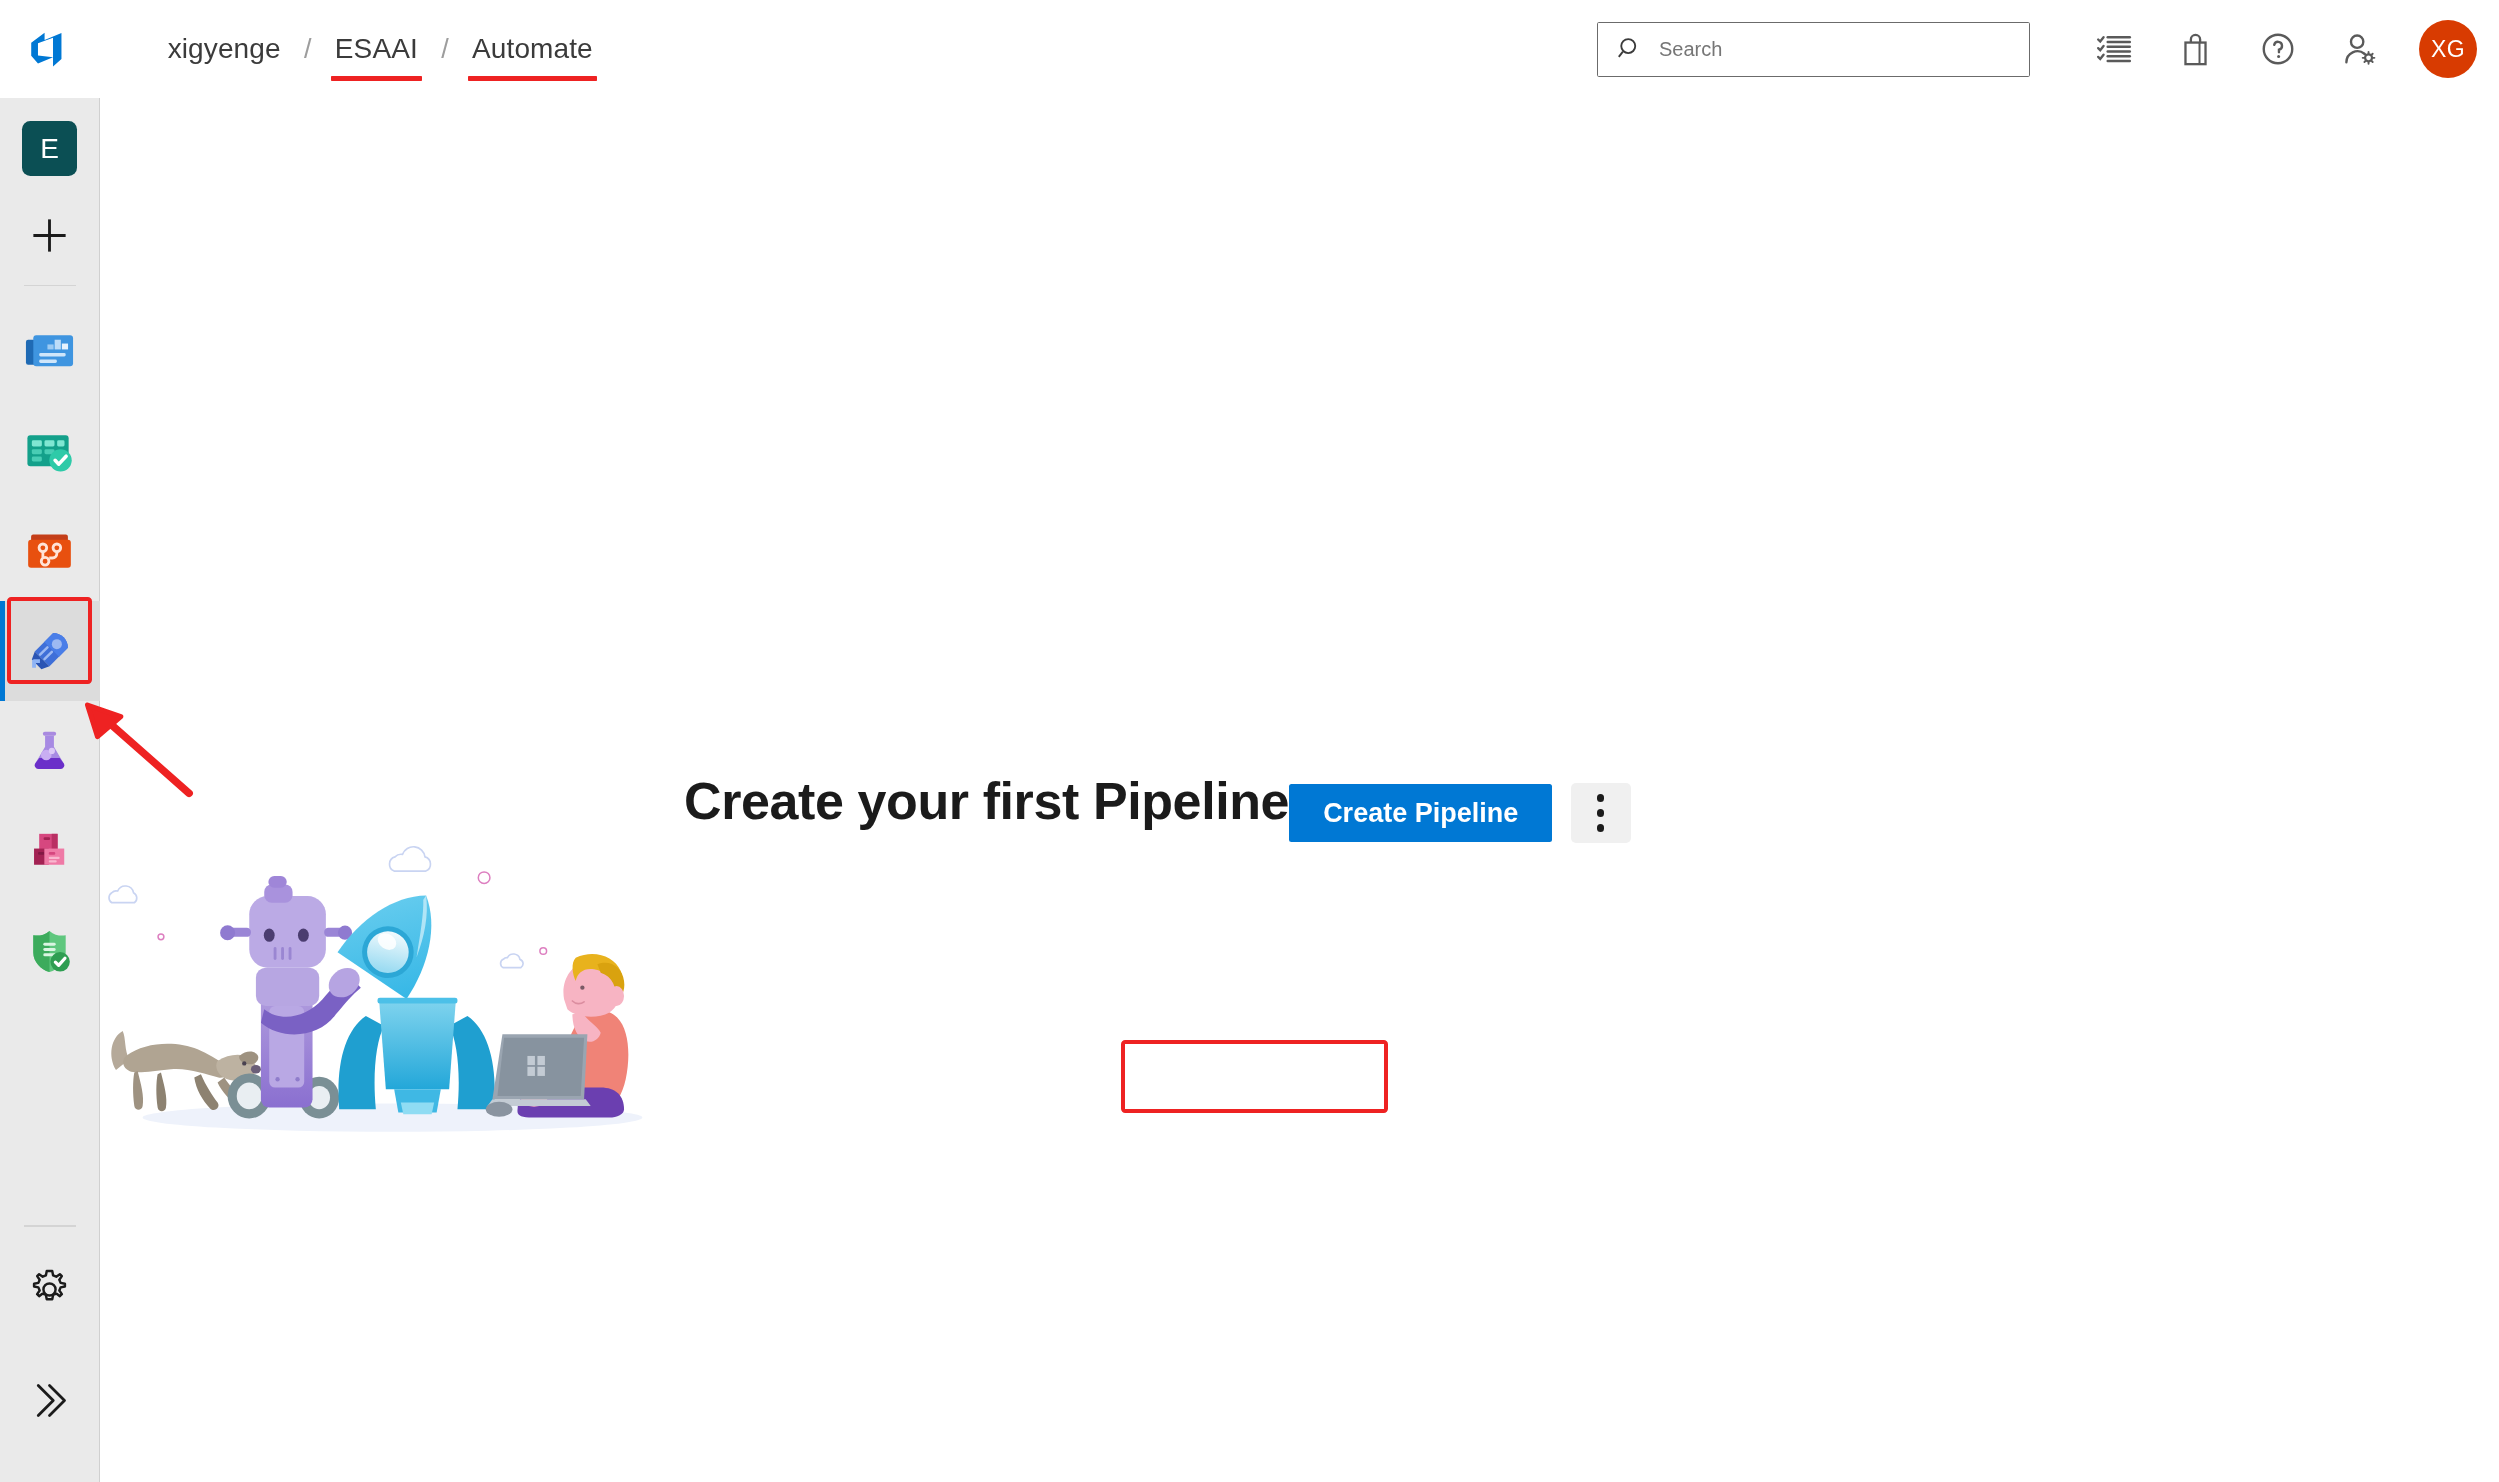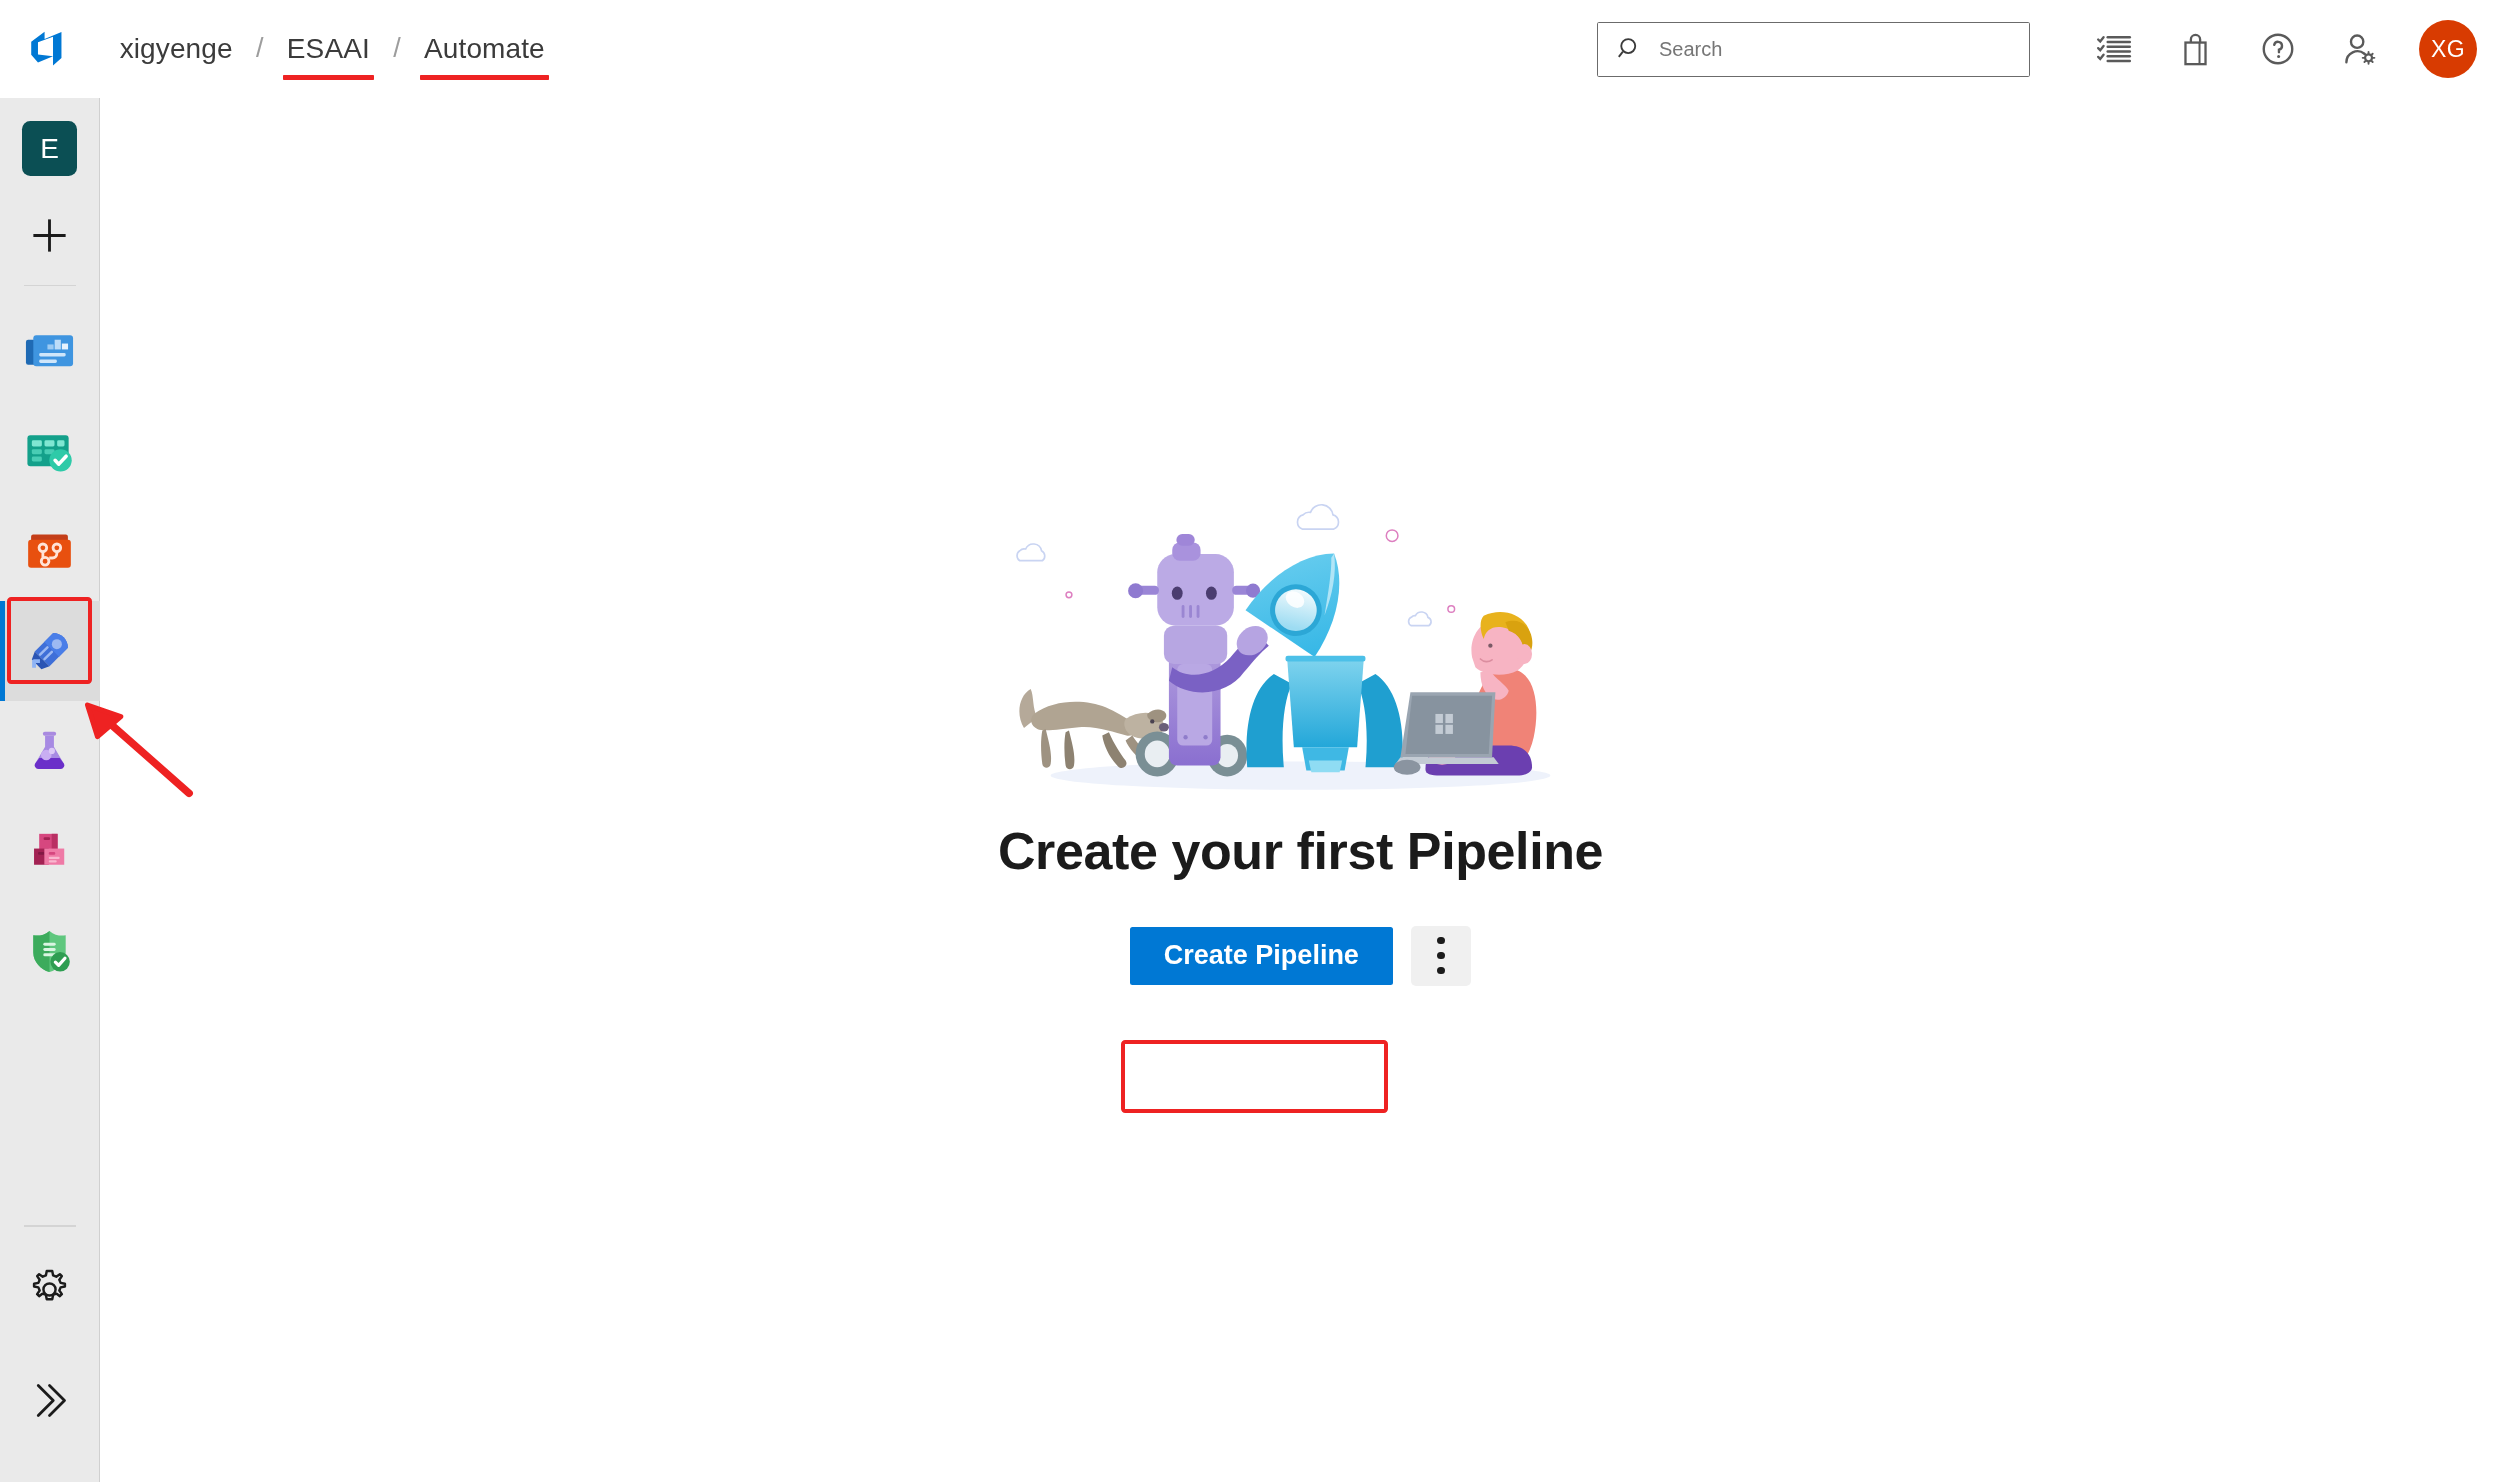--- a/index.html
+++ b/index.html
@@ -7,22 +7,23 @@
     width: 2500px; height: 1482px;
     background: #ffffff;
     font-family: "Liberation Sans", sans-serif;
     overflow: hidden;
   }
   #app { position: relative; width: 2500px; height: 1482px; background:#fff; }
 
   
   .header {
     position: absolute; left:0; top:0; width:2500px; height:98px;
-    background:#ffffff; display:flex; align-items:center;
+    background:#ffffff; display:flex; align-items:flex-start;
     border-bottom:0.8px solid #ffffff;
+    gap:48px;
   }
   .logo-wrap { width:98px; height:98px; display:flex; align-items:center; justify-content:center; flex:0 0 auto;}
   .breadcrumb { display:flex; align-items:center; height:98px; margin-left:20px; position:relative;}
   .crumb {
     font-size:28px; color:#3b3b3b; letter-spacing:0.1px;
     padding:0 1.7px; white-space:nowrap; position:relative; line-height:1;
   }
   .crumb.link { color:#3b3b3b; cursor:pointer; }
   .crumb-sep { font-size:27px; color:#9d9d9d; margin:0 21.7px; line-height:1;}
   .crumb .underline-ann {
@@ -87,21 +88,21 @@
     position:absolute; border:4.2px solid #ee2222; border-radius:4.2px;
     pointer-events:none;
   }
   #ann-pipelines { left:6.7px; top:597px; width:85px; height:87px; }
   #ann-createbtn { left:1121px; top:1040px; width:267px; height:73px; }
   .ann-arrow { position:absolute; left:79px; top:700px; width:117px; height:100px; pointer-events:none;}
 
   
   .main {
     position:absolute; left:101px; top:99px; right:0; bottom:0;
-    background:#ffffff; display:flex; flex-direction:column;
+    background:#ffffff; display:flex; flex-direction:row;
     align-items:center; justify-content:flex-start;
   }
   .illus { margin-top:350px; width:583px; height:350px; }
   .zero-title {
     font-size:52px; font-weight:700; color:#1b1b1b; margin-top:21.7px;
     letter-spacing:-0.4px; text-align:center;
   }
   .zero-desc {
     font-size:26px; color:#3b3b3b; line-height:1.42; text-align:center;
     margin-top:37px; max-width:983px;

